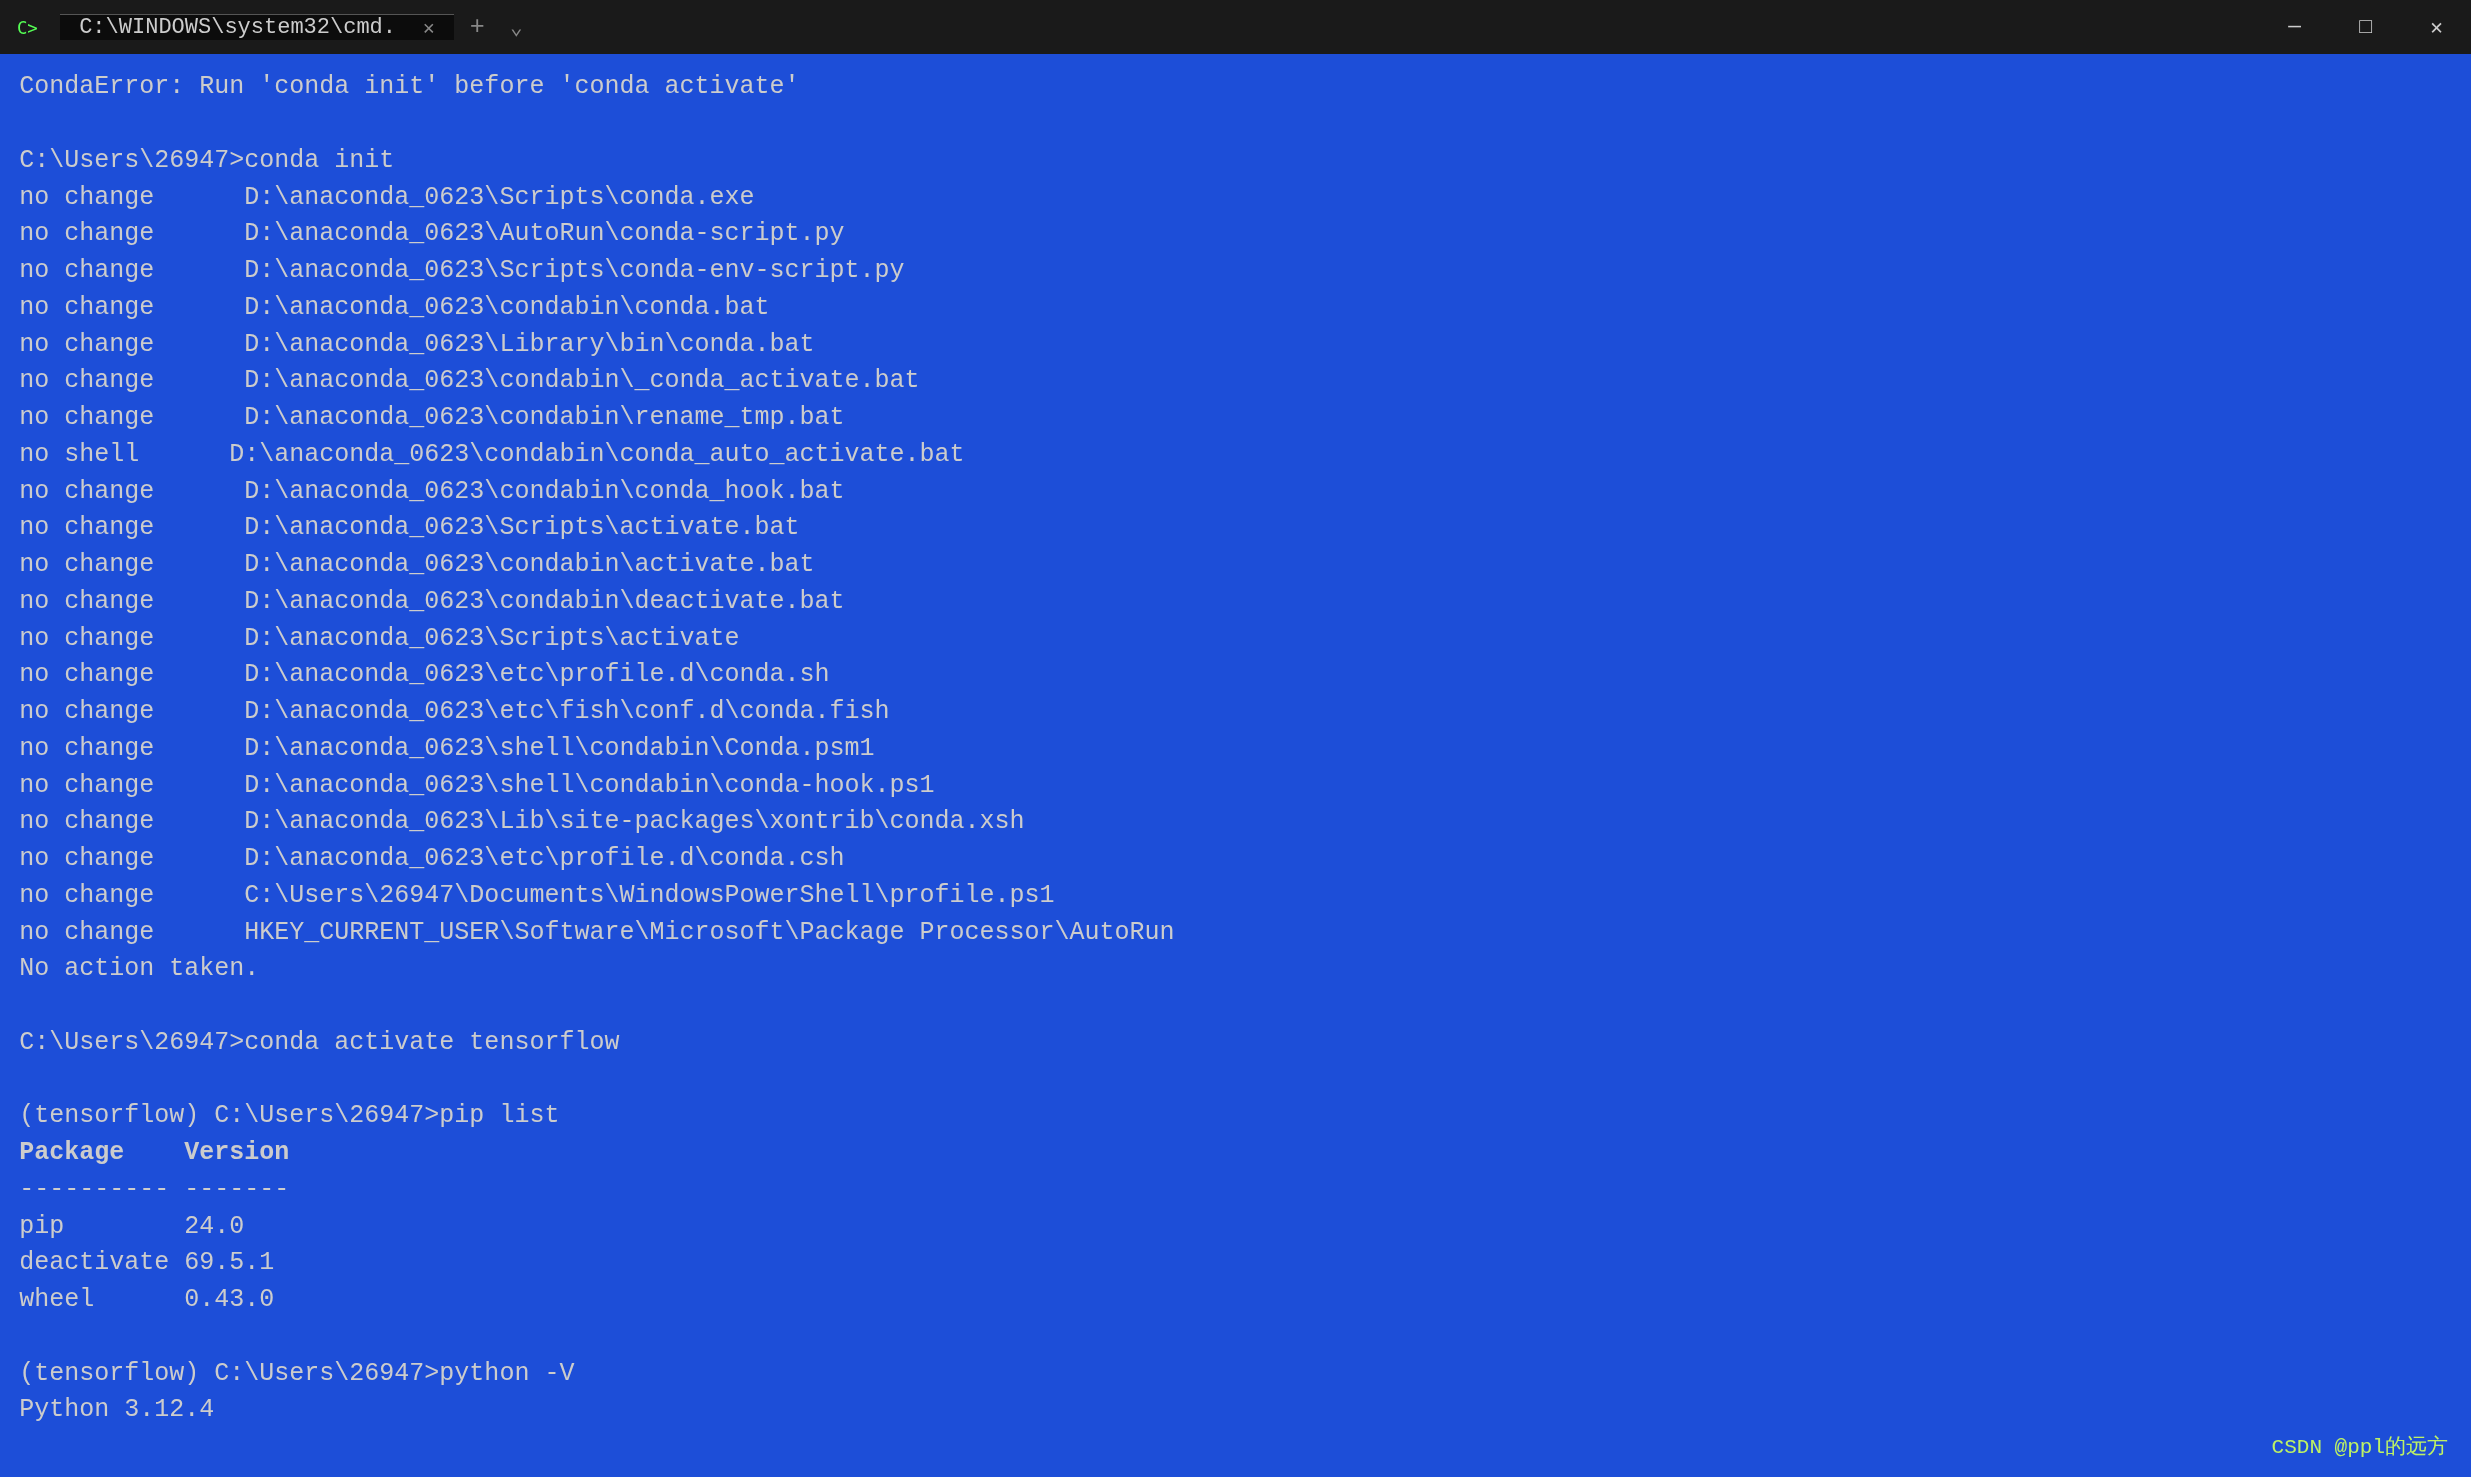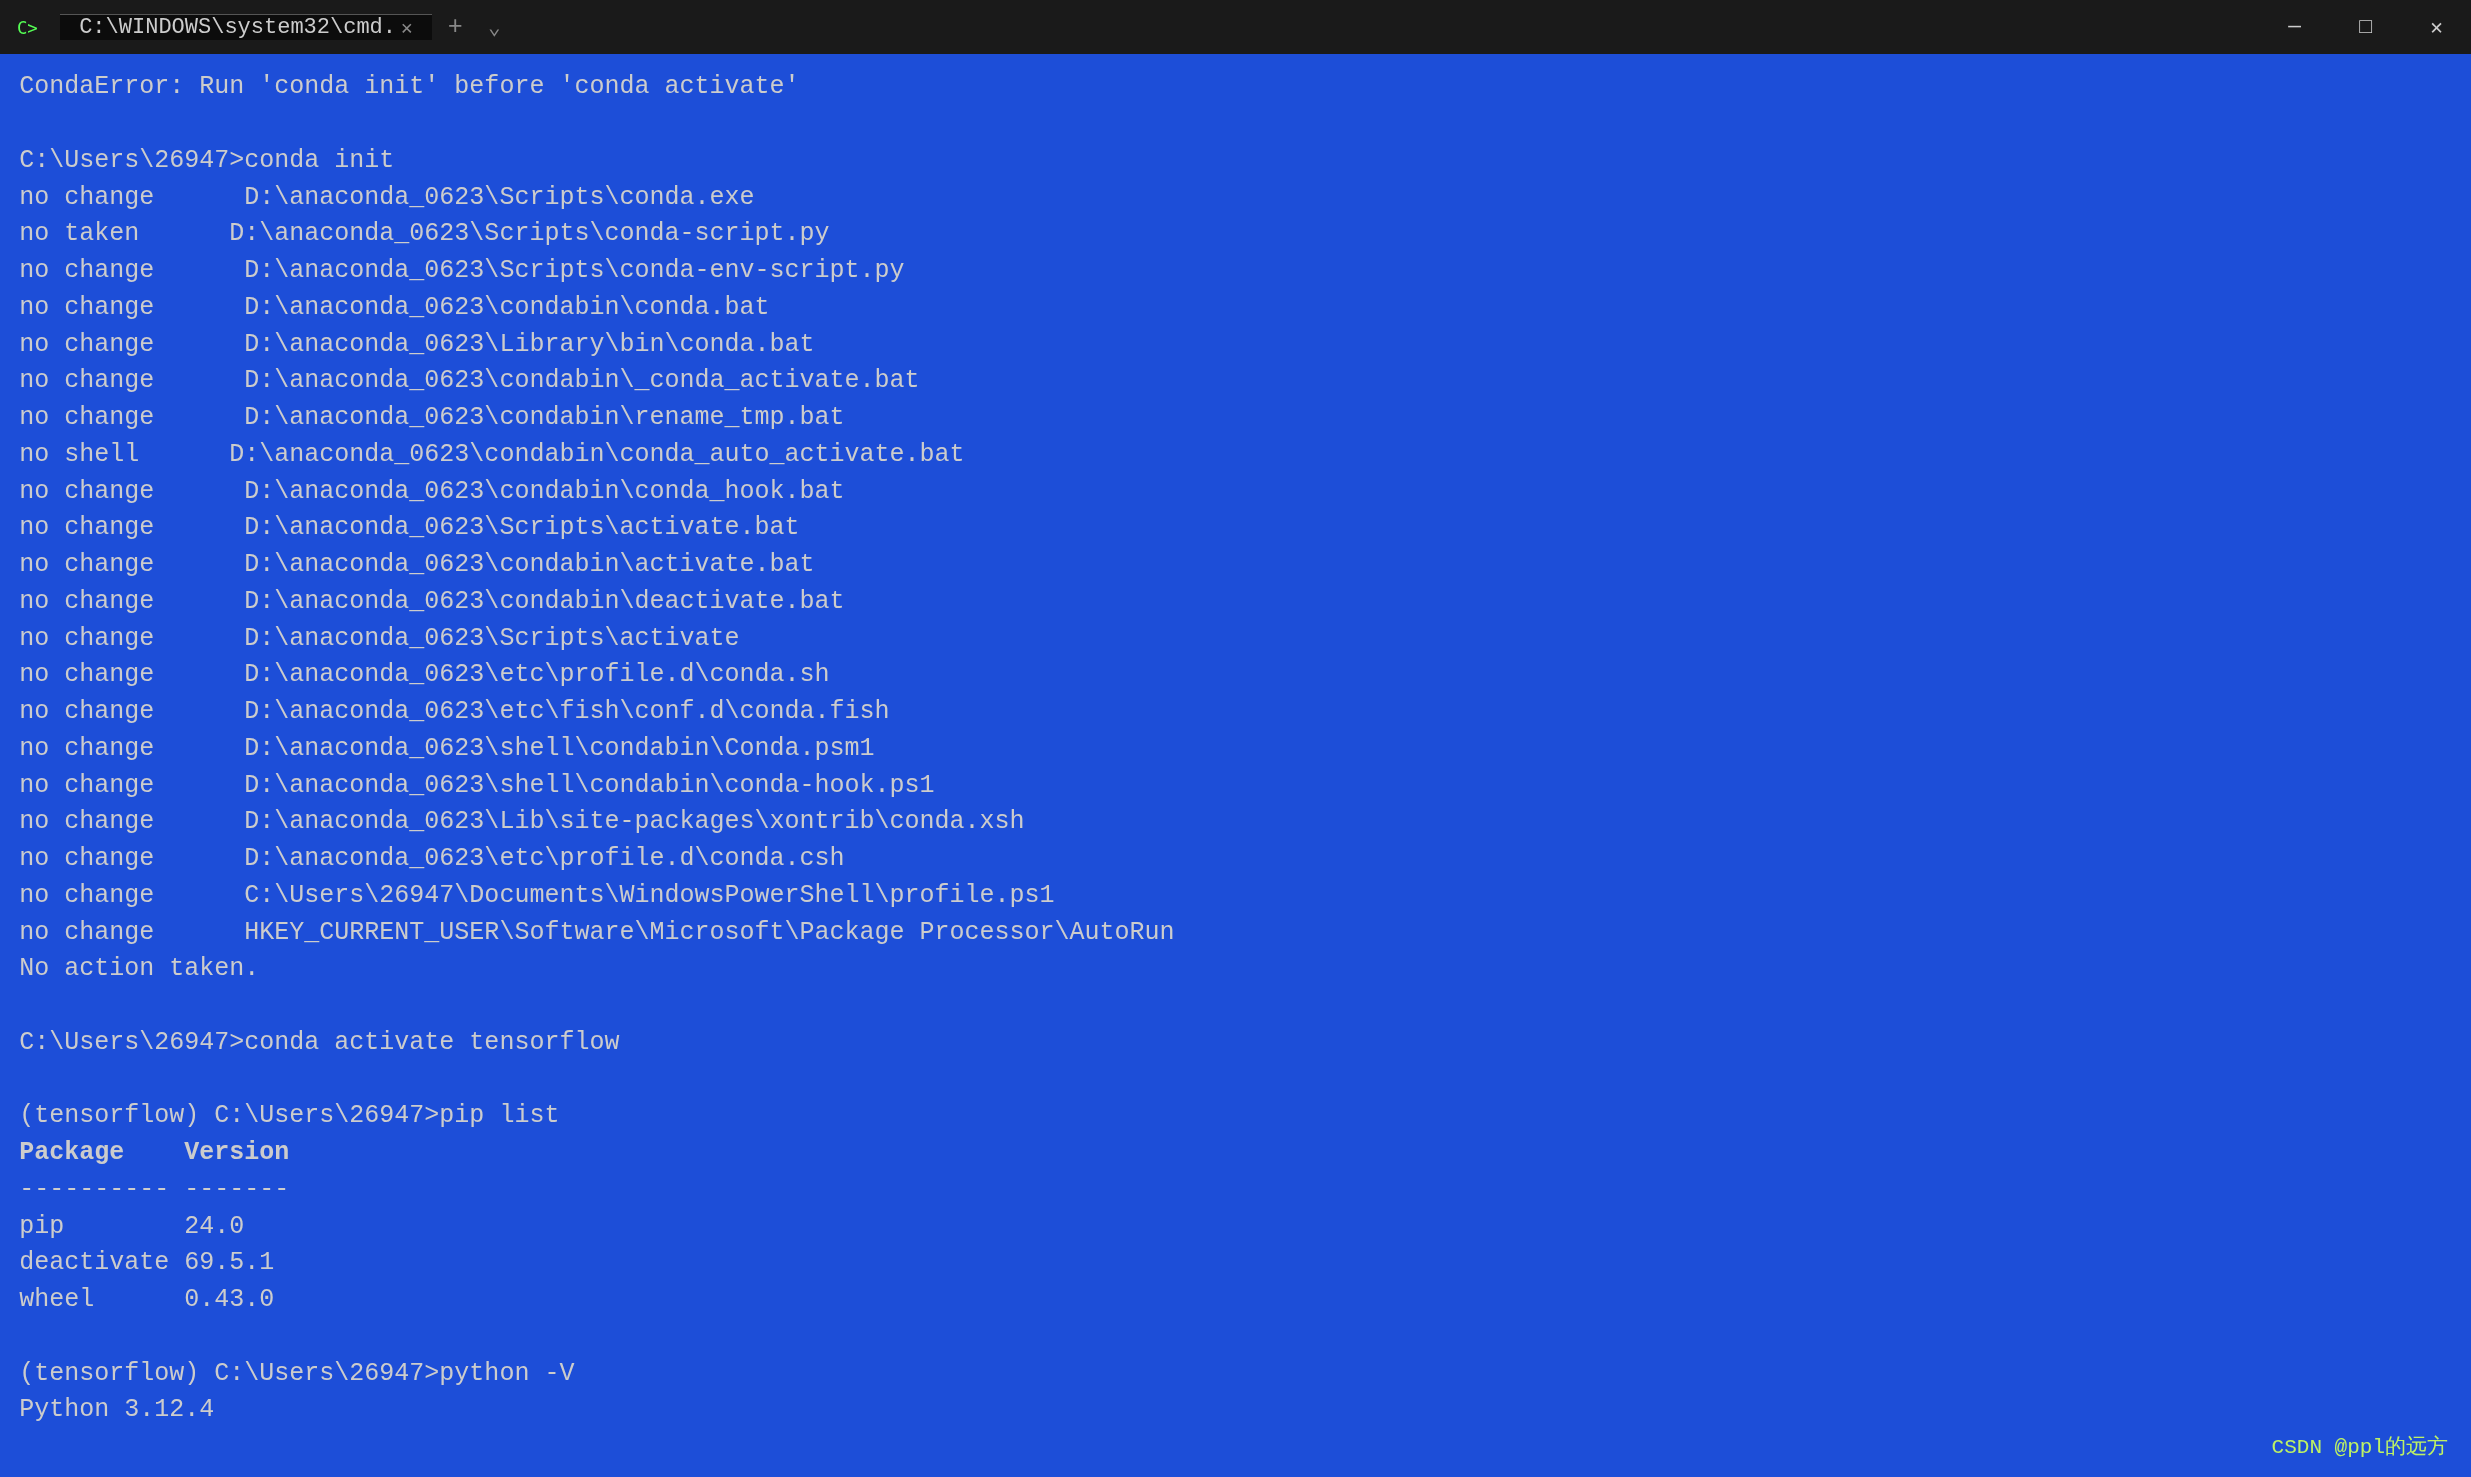--- a/index.html
+++ b/index.html
@@ -42,21 +42,21 @@
     }
     .tab {
       height: 100%;
       display: flex;
       align-items: flex-end;
       padding: 0 19.3px;
       font-size: 22px;
       color: #cccccc;
       background: #0c0c0c;
       border-top: 1.9px solid #555;
-      gap: 5px;
+      gap: 27px;
     }
     .tab-close {
       font-size: 19.3px;
       color: #888;
       cursor: pointer;
     }
     .tab-new {
       width: 39px;
       height: 39px;
       display: flex;
@@ -143,21 +143,21 @@
     <div class="ctrl-btn">□</div>
     <div class="ctrl-btn close">✕</div>
   </div>
 </div>
 
 <div class="terminal">
   <div class="line white">CondaError: Run 'conda init' before 'conda activate'</div>
   <div class="line">&nbsp;</div>
   <div class="line white">C:\Users\26947&gt;conda init</div>
   <div class="line white">no change      D:\anaconda_0623\Scripts\conda.exe</div>
-  <div class="line white">no taken      D:\anaconda_0623\Scripts\conda-script.py</div>
+  <div class="line white">no change      D:\anaconda_0623\AutoRun\conda-script.py</div>
   <div class="line white">no change      D:\anaconda_0623\Scripts\conda-env-script.py</div>
   <div class="line white">no change      D:\anaconda_0623\condabin\conda.bat</div>
   <div class="line white">no change      D:\anaconda_0623\Library\bin\conda.bat</div>
   <div class="line white">no change      D:\anaconda_0623\condabin\_conda_activate.bat</div>
   <div class="line white">no change      D:\anaconda_0623\condabin\rename_tmp.bat</div>
   <div class="line white">no shell      D:\anaconda_0623\condabin\conda_auto_activate.bat</div>
   <div class="line white">no change      D:\anaconda_0623\condabin\conda_hook.bat</div>
   <div class="line white">no change      D:\anaconda_0623\Scripts\activate.bat</div>
   <div class="line white">no change      D:\anaconda_0623\condabin\activate.bat</div>
   <div class="line white">no change      D:\anaconda_0623\condabin\deactivate.bat</div>

